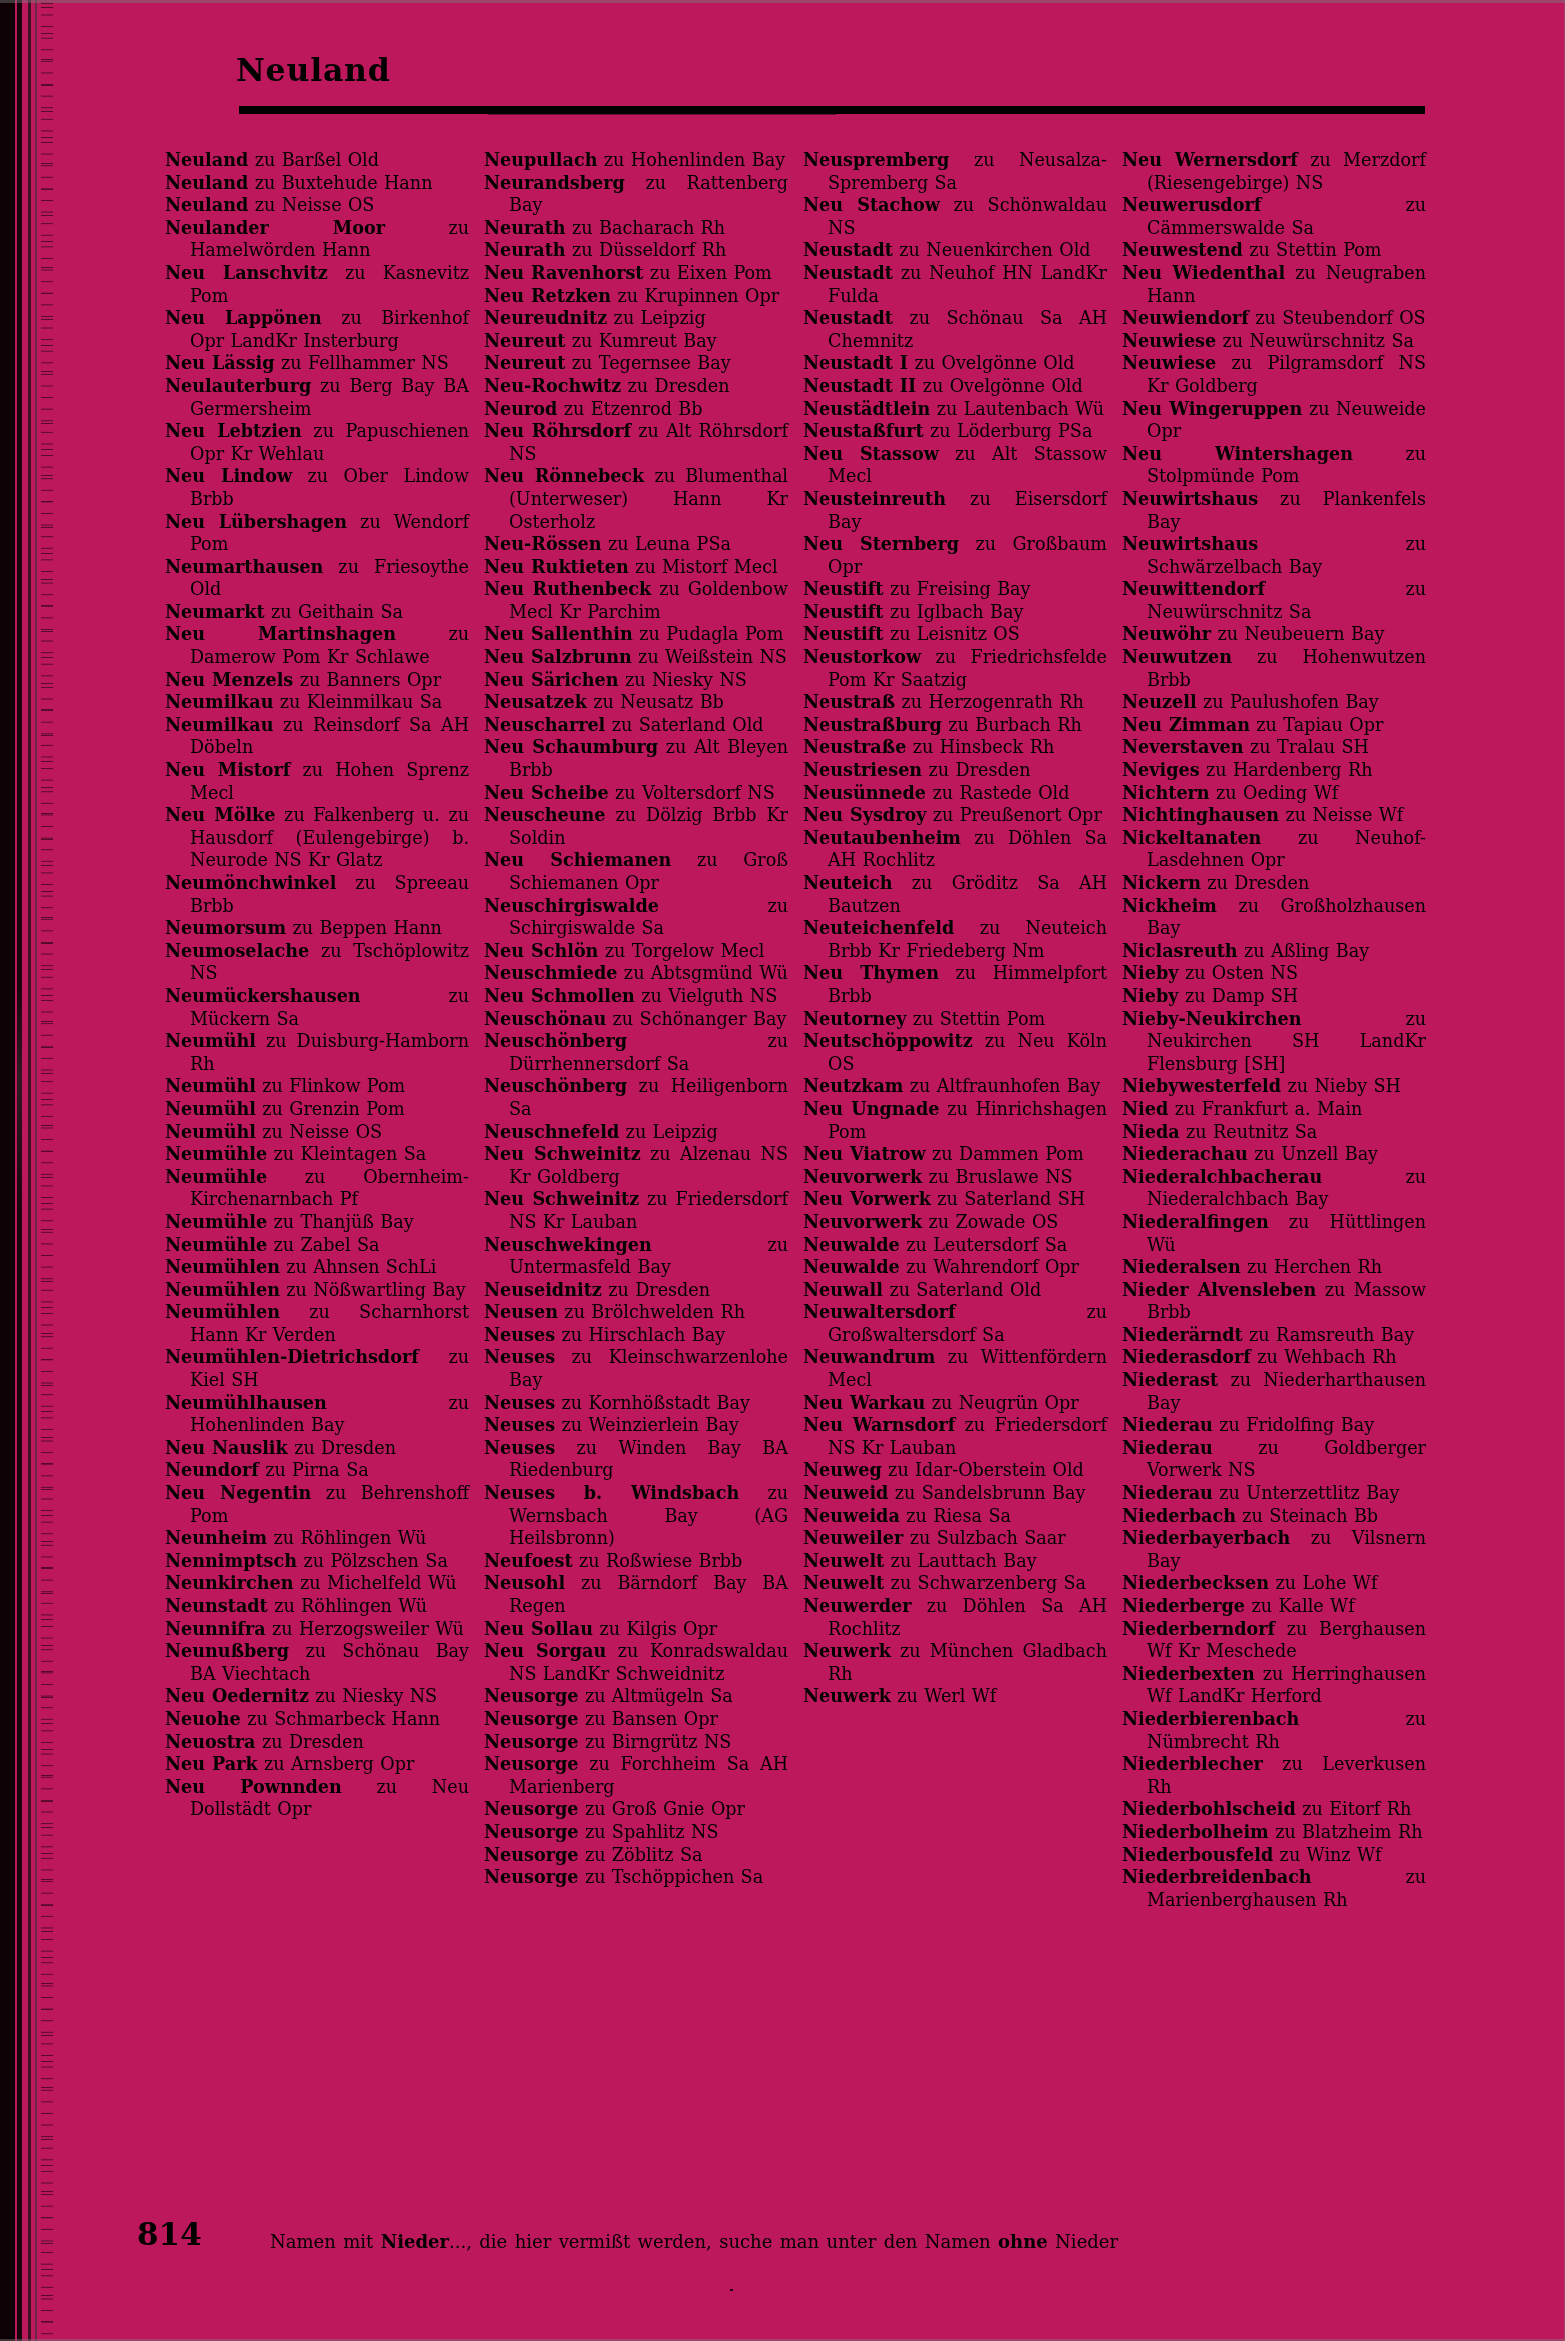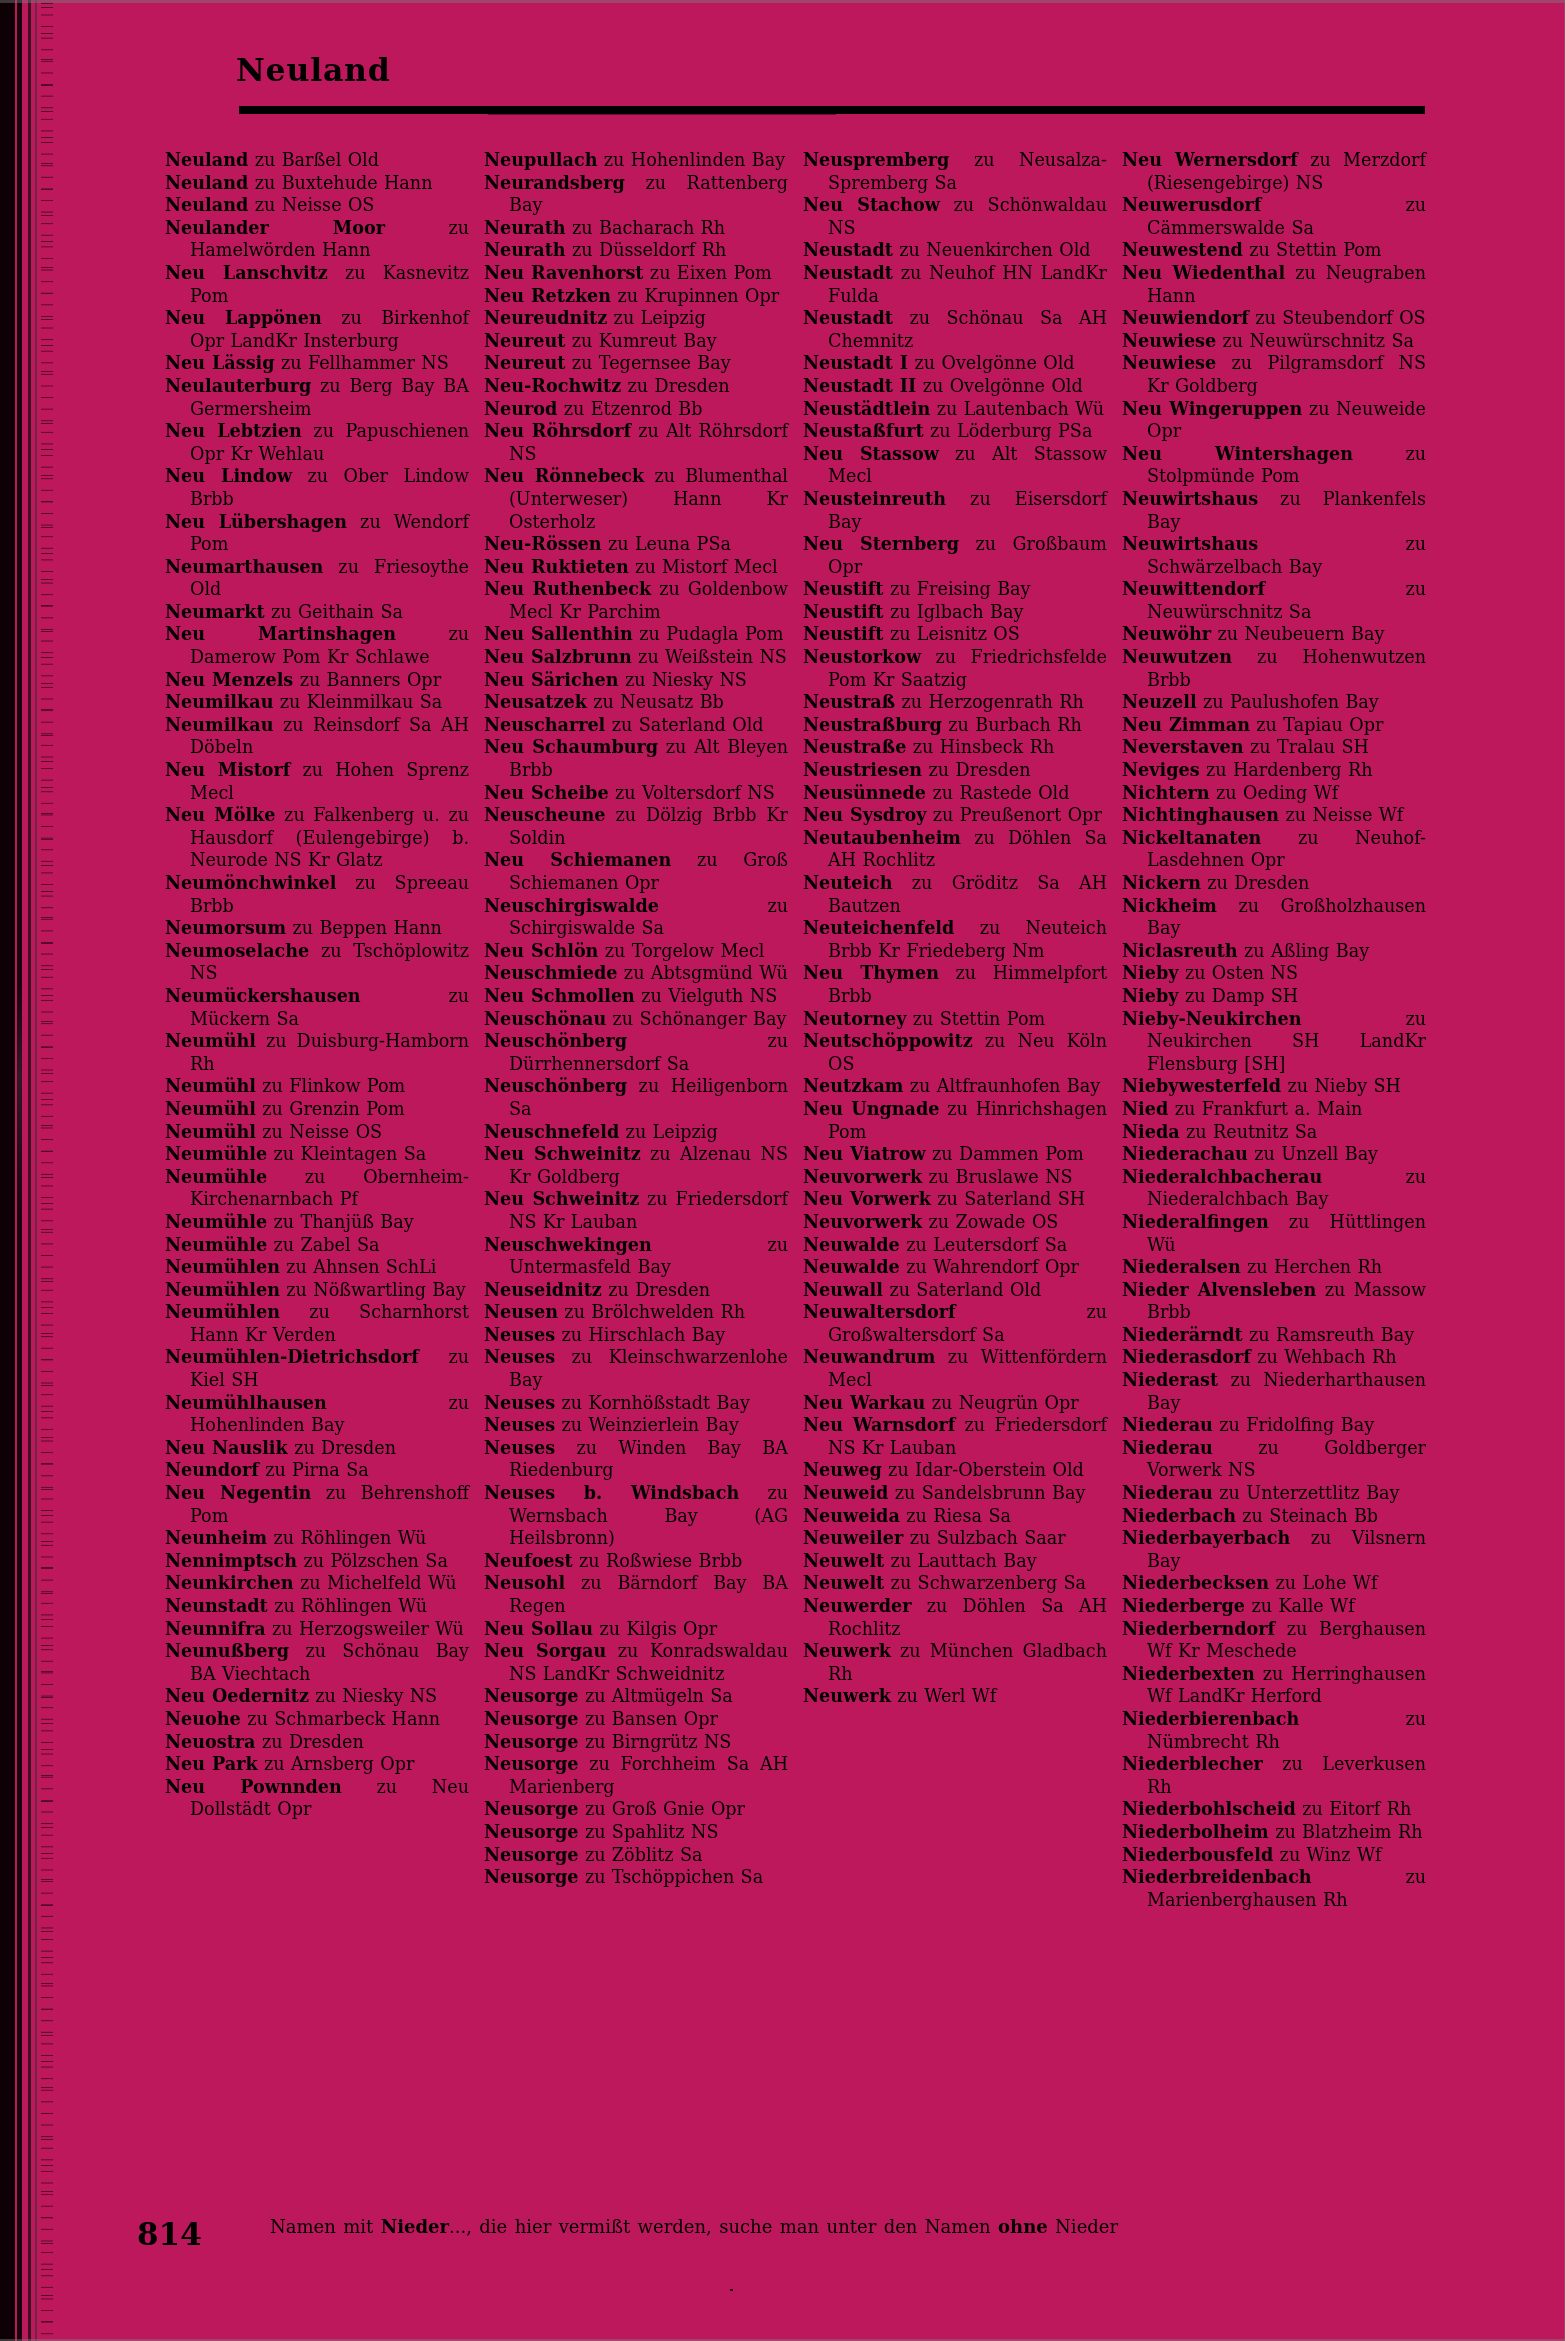--- a/index.html
+++ b/index.html
@@ -137,21 +137,21 @@
     font-weight: normal;
   }
 
   
   .footer {
     position: absolute;
     left: 137px;
     bottom: 90px;
     width: 1294px;
     display: flex;
-    align-items: flex-start;
+    align-items: flex-end;
   }
   .folio {
     font-size: 31px;
     font-weight: bold;
     color: #000;
     width: 133px;
   }
   .footnote {
     font-size: 18px;
     color: #000;

